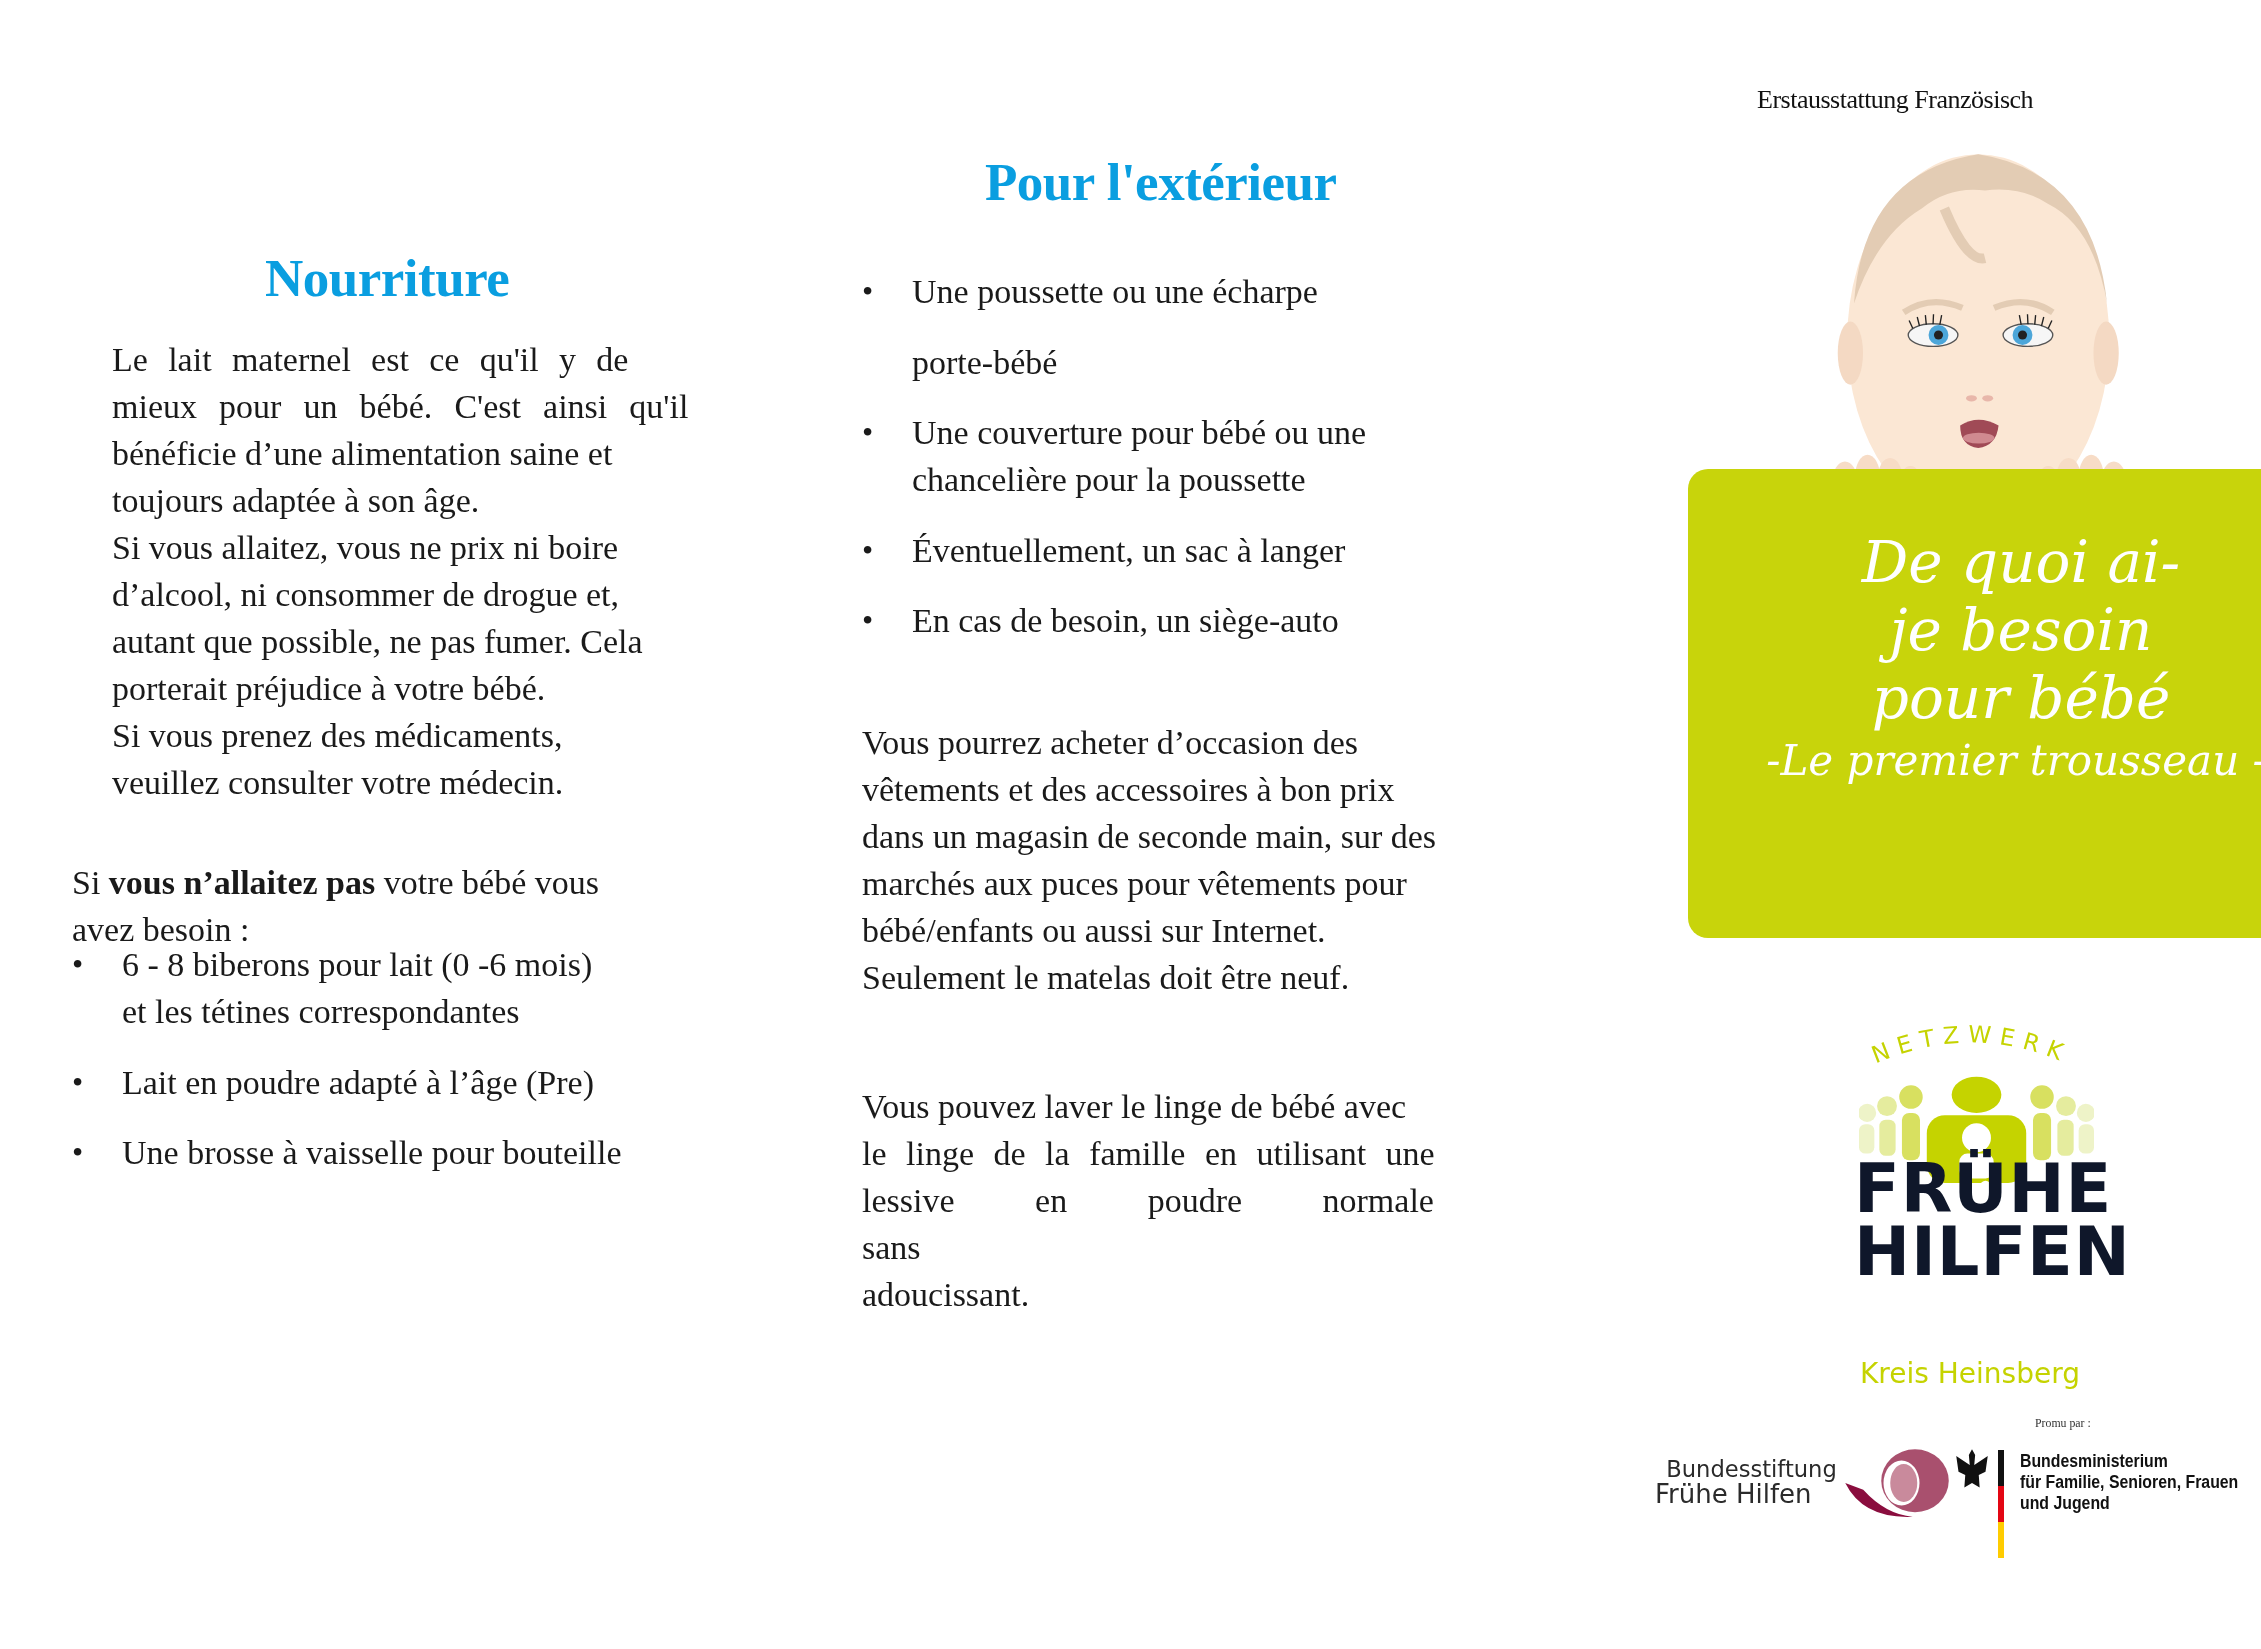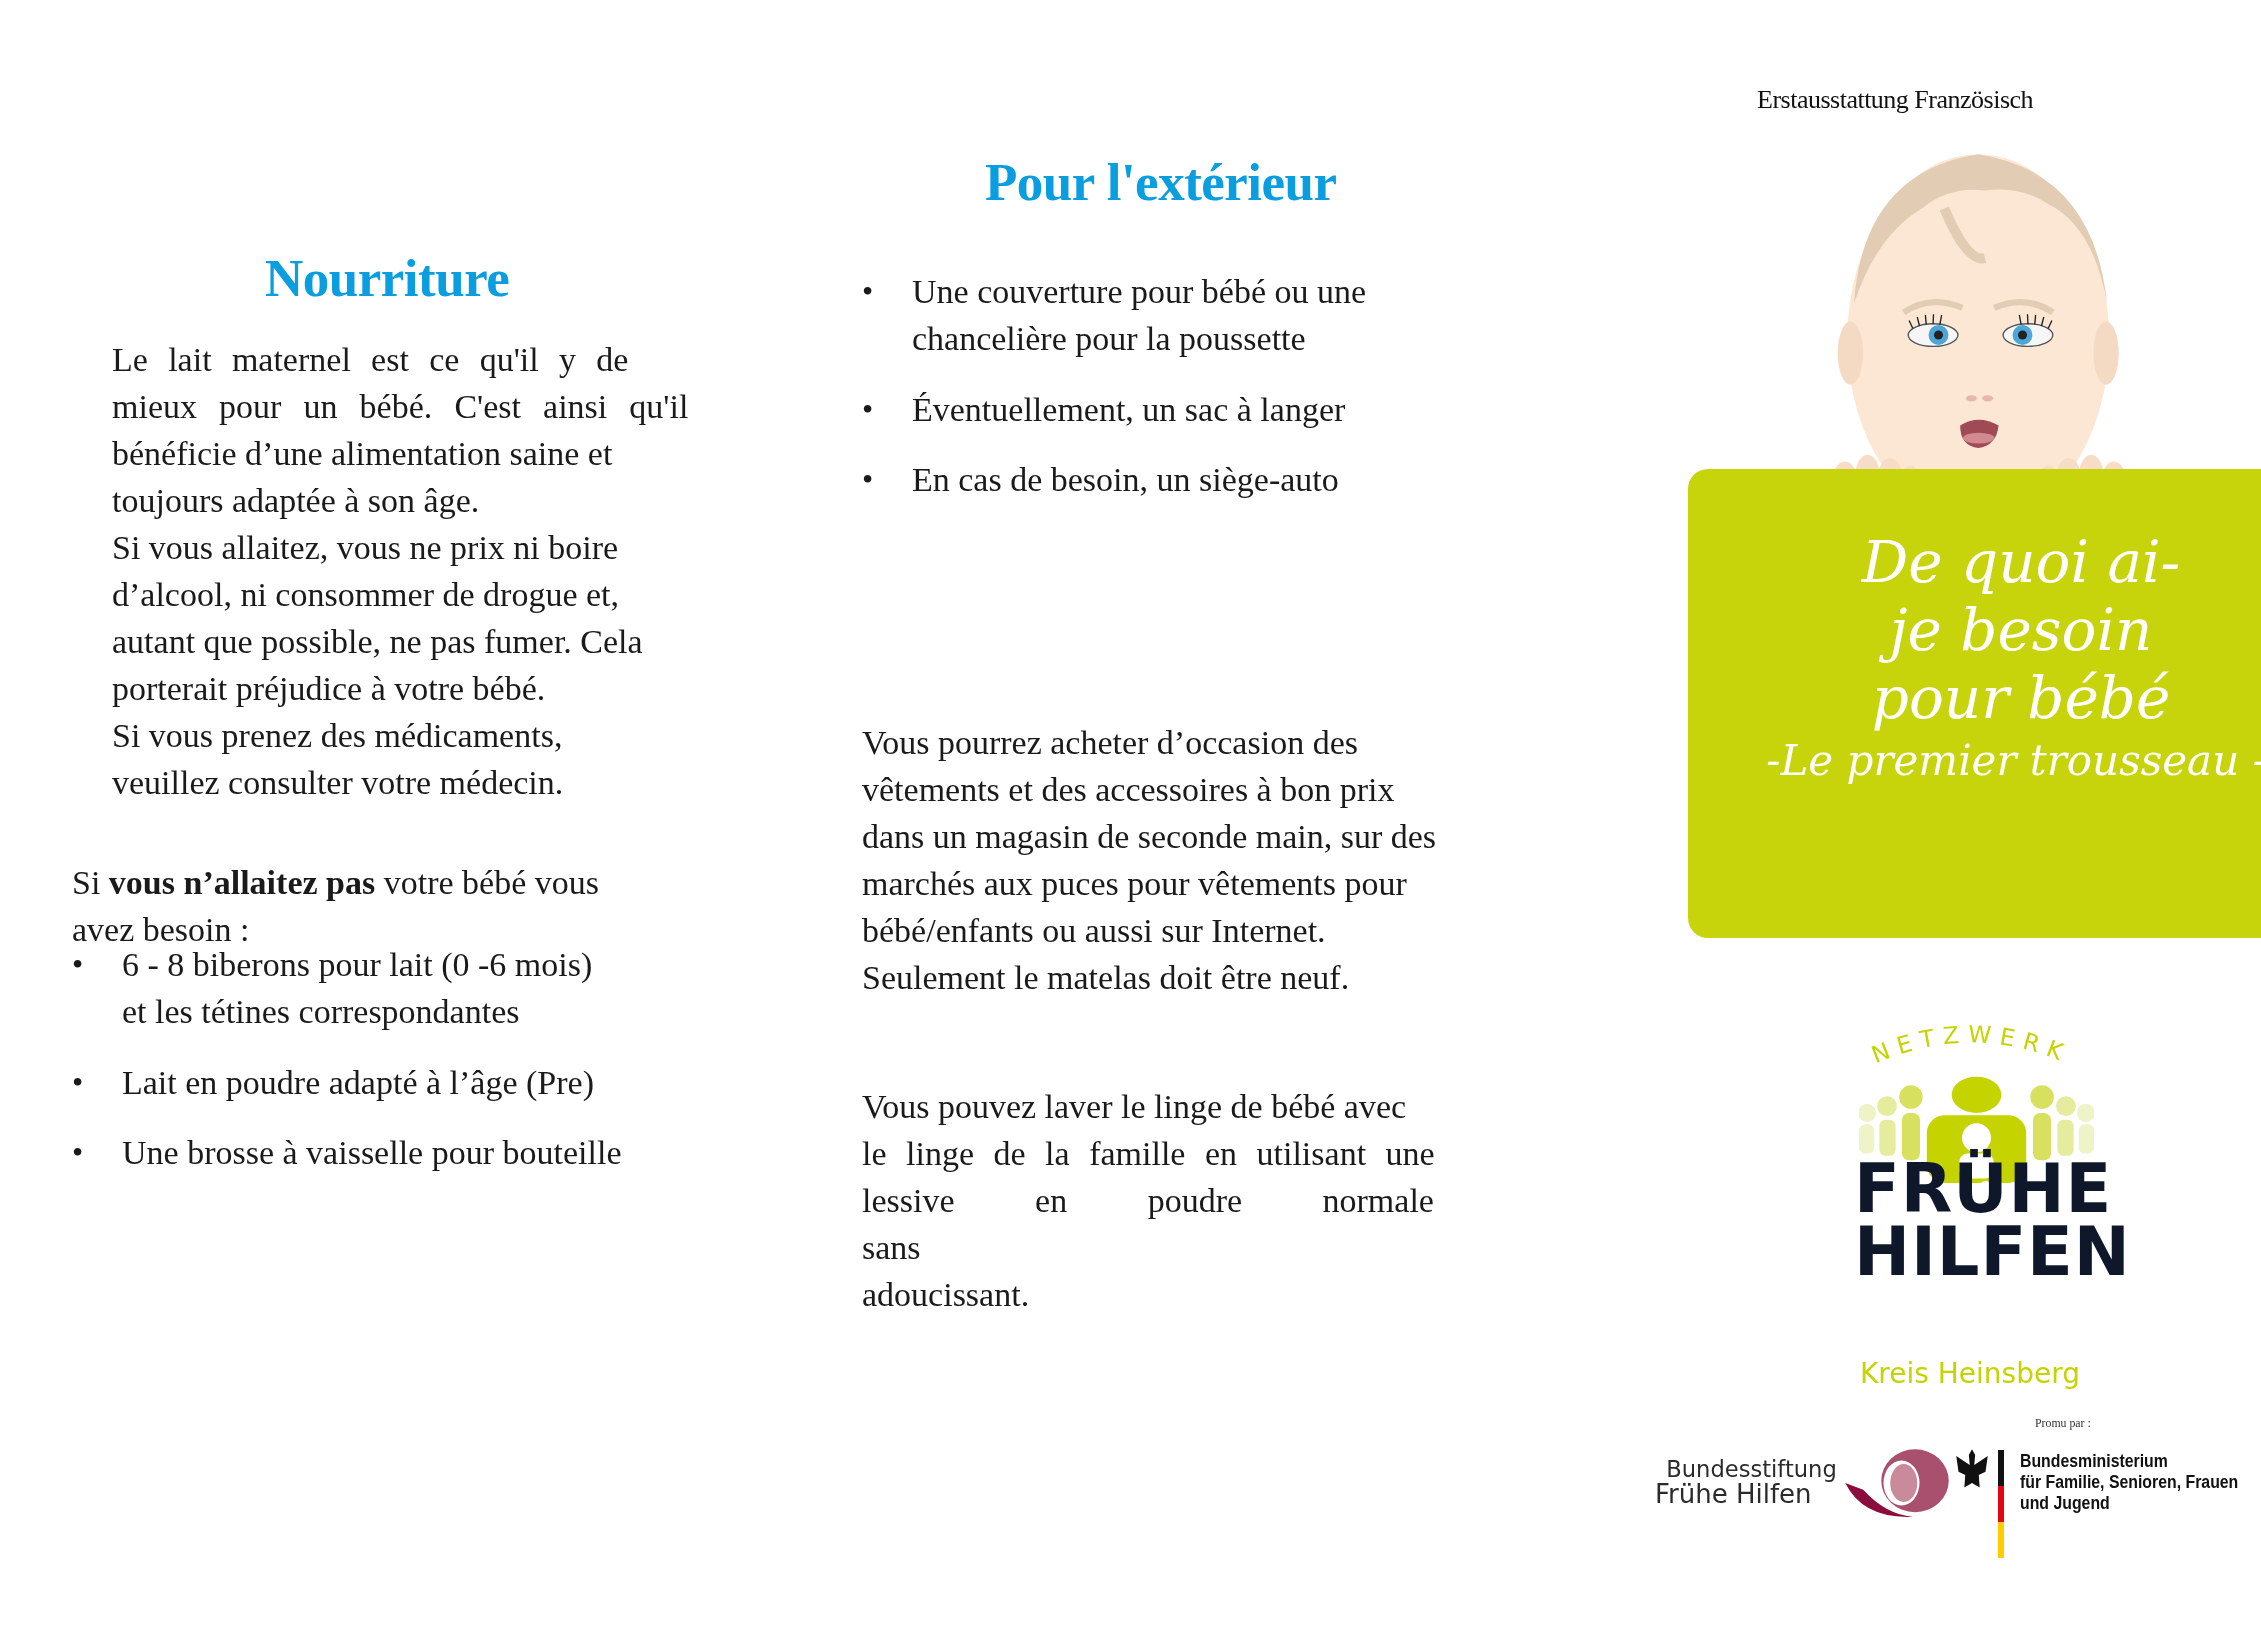--- a/index.html
+++ b/index.html
@@ -73,20 +73,24 @@
     <div>Lait en poudre adapté à l’âge (Pre)</div>
   </li>
   <li>
     <div>Une brosse à vaisselle pour bouteille</div>
   </li>
 </ul>
 
 <div class="abs heading" style="left:985px; top:152px;">Pour l'extérieur</div>
 
 <ul class="abs body-text bullets" style="left:862px; top:268px; width:724px;">
+  <li style="margin-bottom:23.5px">
+    <div>Une poussette ou une écharpe</div>
+    <div style="margin-top:23.5px">porte-bébé</div>
+  </li>
   <li style="margin-bottom:23.5px">
     <div>Une couverture pour bébé ou une</div>
     <div>chancelière pour la poussette</div>
   </li>
   <li style="margin-bottom:23.5px">
     <div>Éventuellement, un sac à langer</div>
   </li>
   <li>
     <div>En cas de besoin, un siège-auto</div>
   </li>

